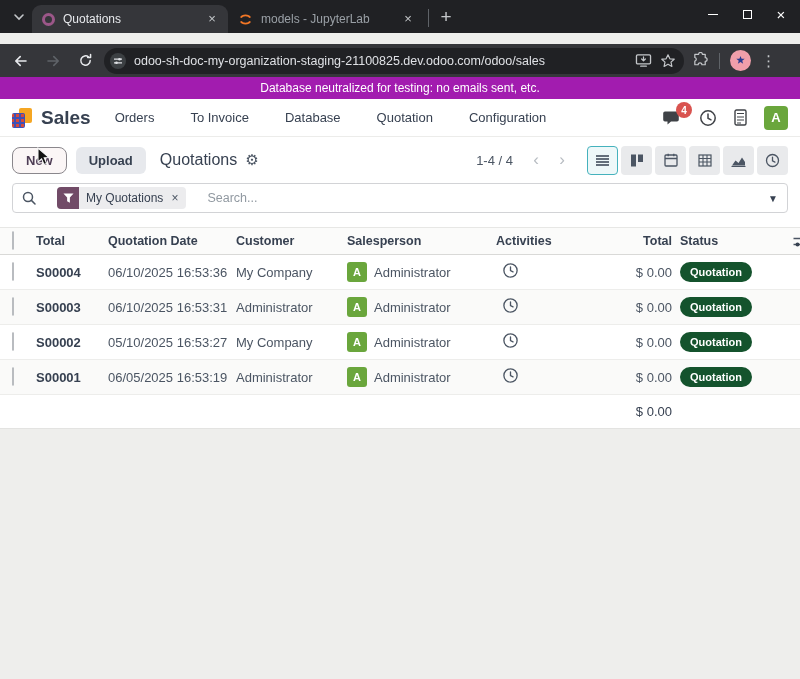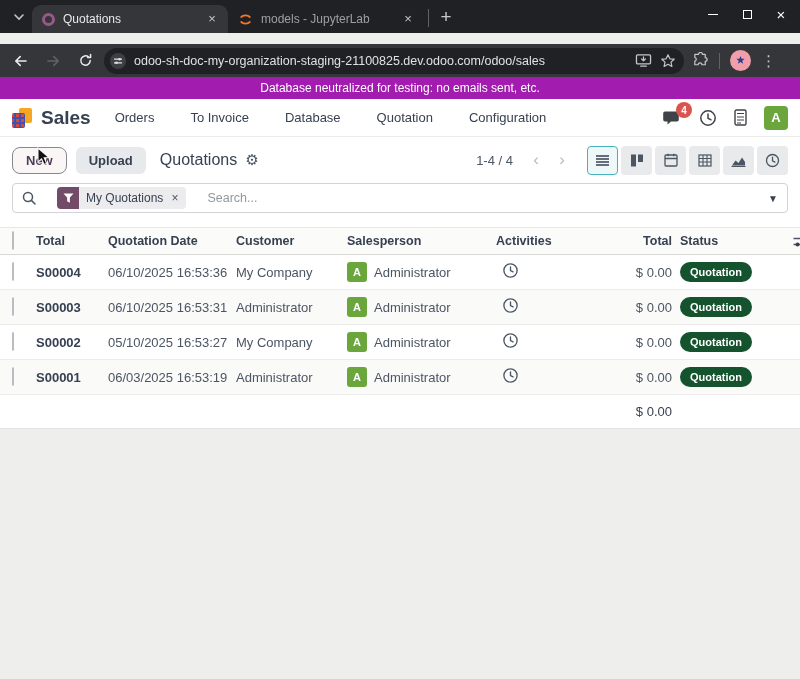--- a/index.html
+++ b/index.html
@@ -364,21 +364,21 @@
                 <path d="M9 5.2 v3.8 l2.7 1.5" stroke="#4b5563" stroke-width="1.4" fill="none" stroke-linecap="round"></path>
               </svg>
           </span>
           <span class="td cell-total">$ 0.00</span>
           <span class="td cell-status"><span class="badge">Quotation</span></span>
           <span></span>
         </div>
           <div class="tr tbody-row">
           <span class="cell-check"><span class="checkbox"></span></span>
           <span class="td cell-number">S00001</span>
-          <span class="td">06/03/2025 16:53:19</span>
+          <span class="td">06/05/2025 16:53:19</span>
           <span class="td">Administrator</span>
           <span class="td sales-cell">
             <span class="sp-avatar">A</span>
             <span>Administrator</span>
           </span>
           <span class="td cell-activity">
             <svg width="17" height="17" viewBox="0 0 18 18">
                 <circle cx="9" cy="9" r="7" stroke="#4b5563" stroke-width="1.4" fill="none"></circle>
                 <path d="M9 5.2 v3.8 l2.7 1.5" stroke="#4b5563" stroke-width="1.4" fill="none" stroke-linecap="round"></path>
               </svg>

